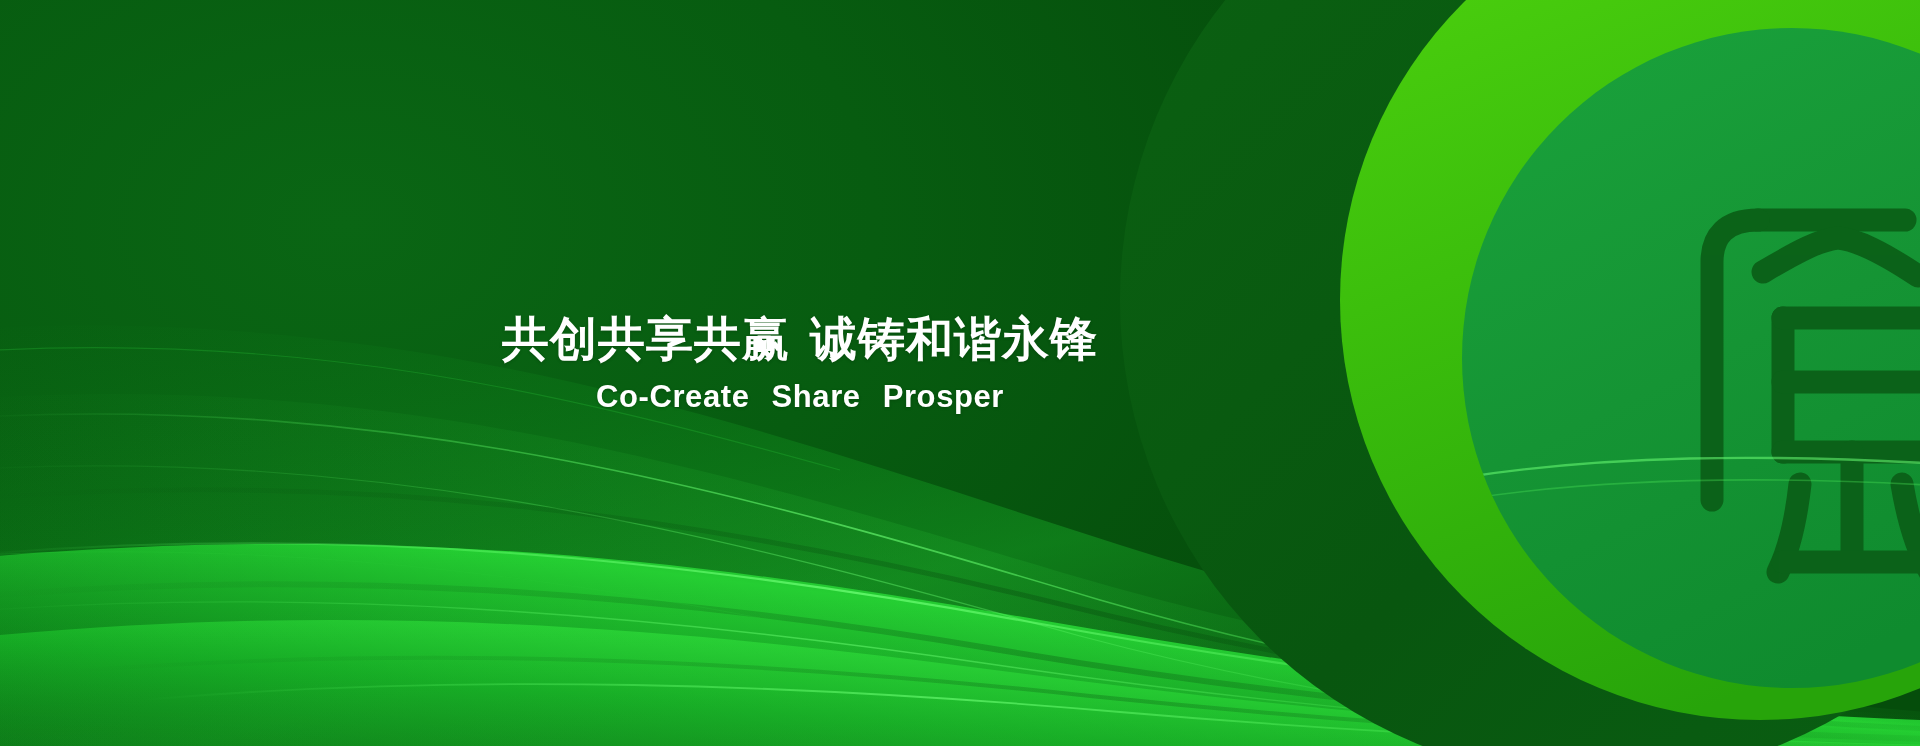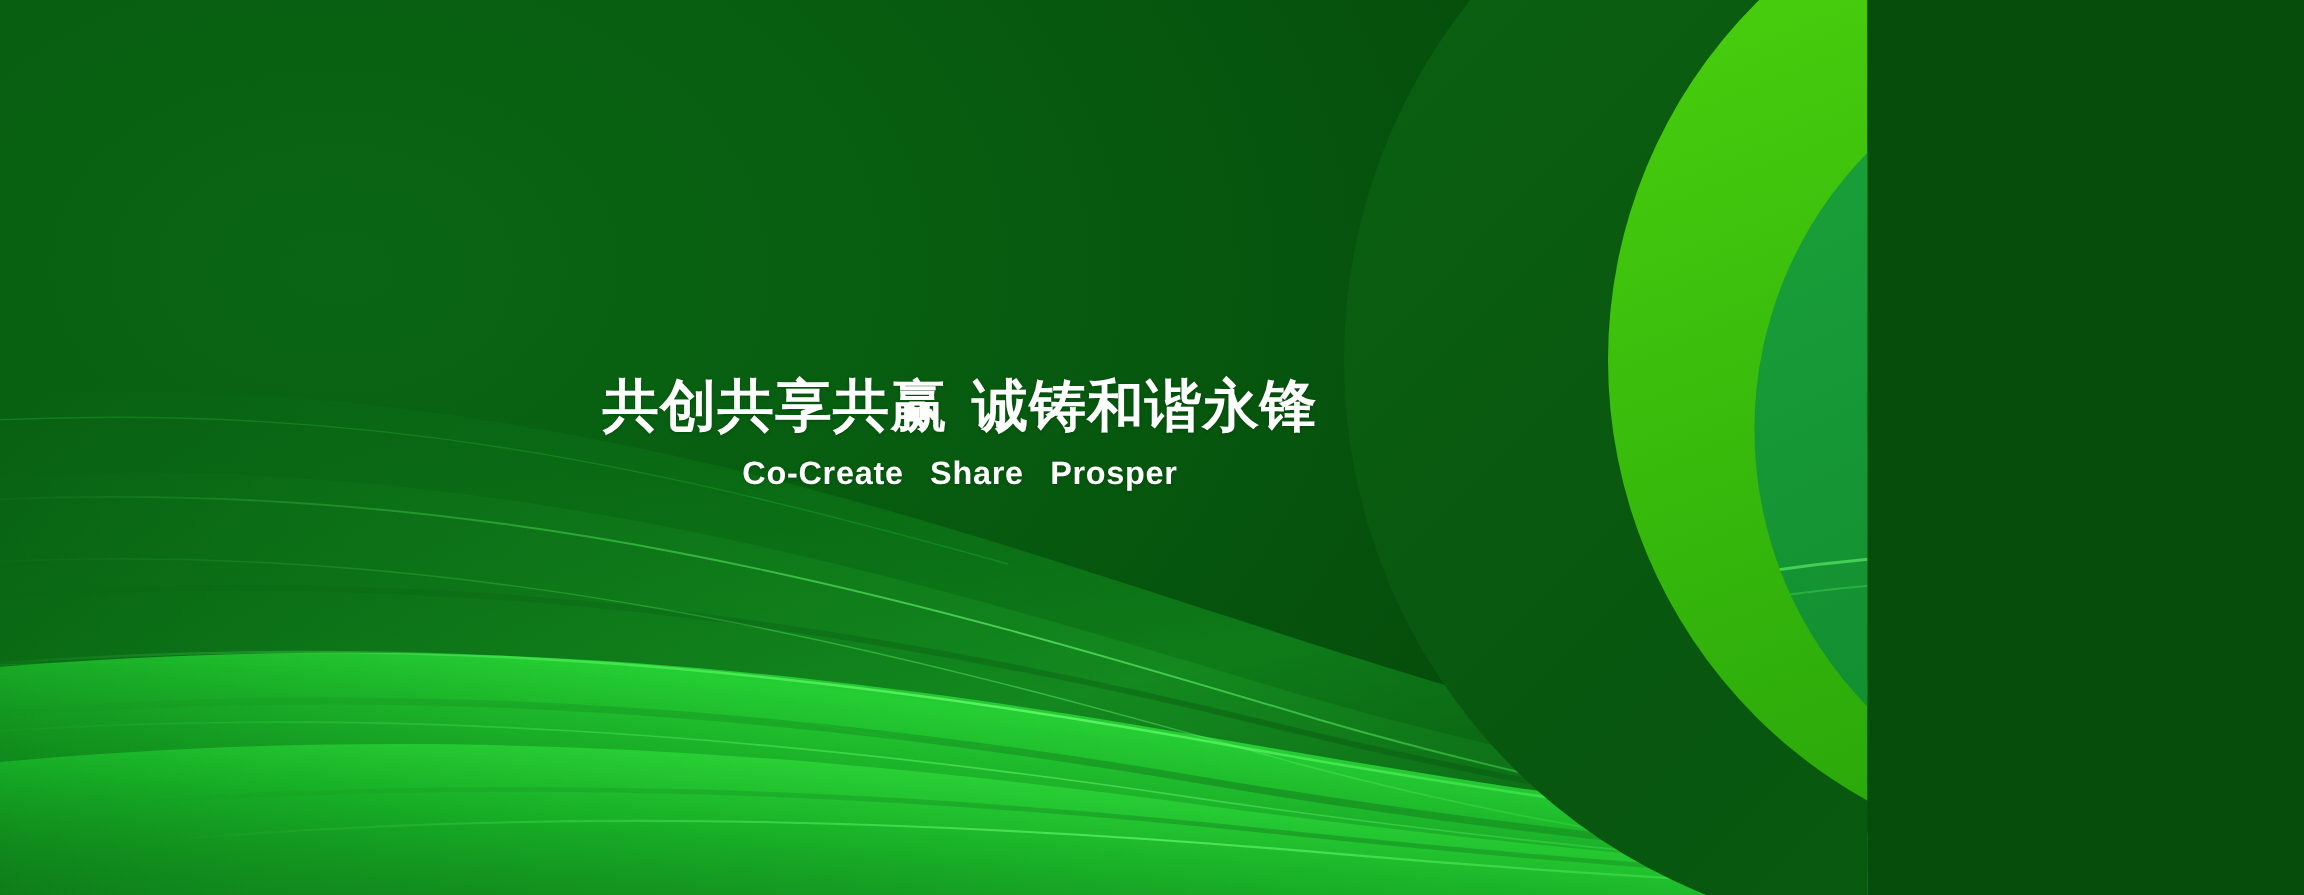--- a/index.html
+++ b/index.html
@@ -6,21 +6,21 @@
 
   html, body {
     width:1920px; height:746px;
     overflow:hidden;
     background:#064d0c;
     font-family:"Liberation Sans", sans-serif;
   }
 
   #banner {
     position:relative;
-    width:1556px;
+    width:1920px;
     height:746px;
     overflow:hidden;
     background:
       radial-gradient(ellipse 1100px 760px at 18% 30%, #0a6614 0%, #075c10 48%, #054d0b 100%);
   }
 
   
   .waves {
     position:absolute;
     inset:0;
@@ -53,21 +53,21 @@
     font-weight:bold;
     color:#ffffff;
     letter-spacing:1px;
     line-height:1.16;
     white-space:nowrap;
     text-shadow:0 1px 3px rgba(0,40,0,.30);
   }
   .subline {
     margin-top:12px;
     font-family:"Liberation Sans", sans-serif;
-    font-size:27px;
+    font-size:31px;
     font-weight:bold;
     color:#ffffff;
     letter-spacing:.6px;
     white-space:nowrap;
     text-shadow:0 1px 3px rgba(0,40,0,.30);
   }
   .sub-word { display:inline-block; }
   .sub-gap  { display:inline-block; width:22px; }
   .hl-gap   { display:inline-block; width:20px; }
 </style>

